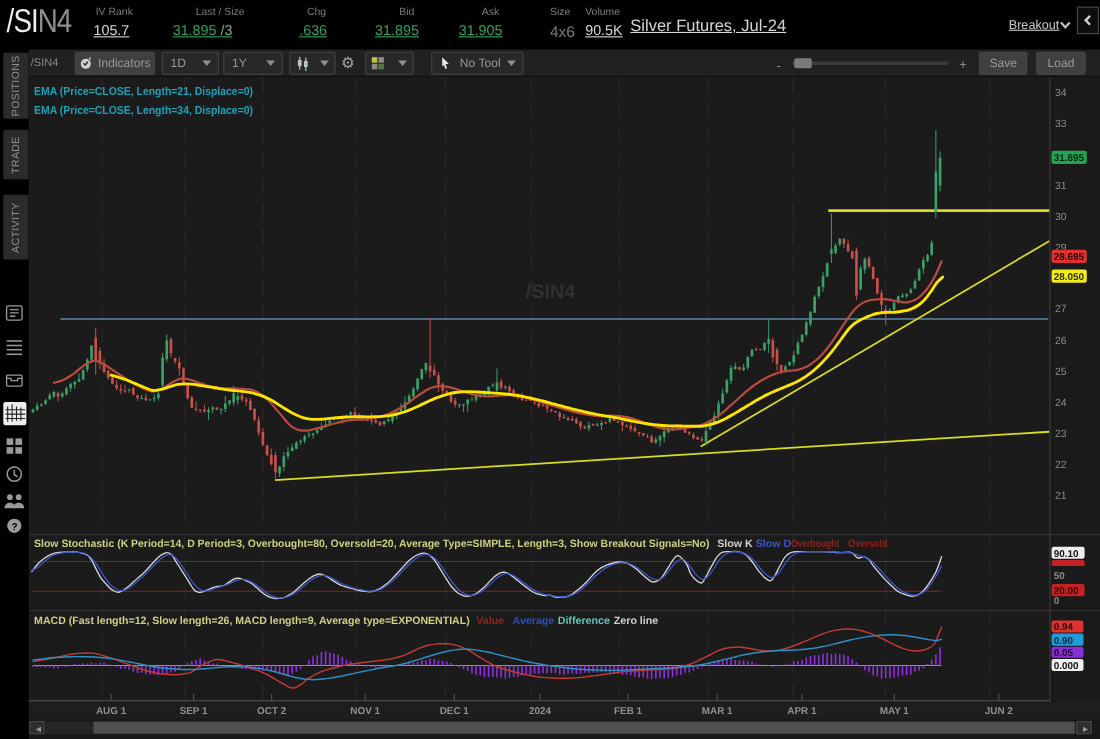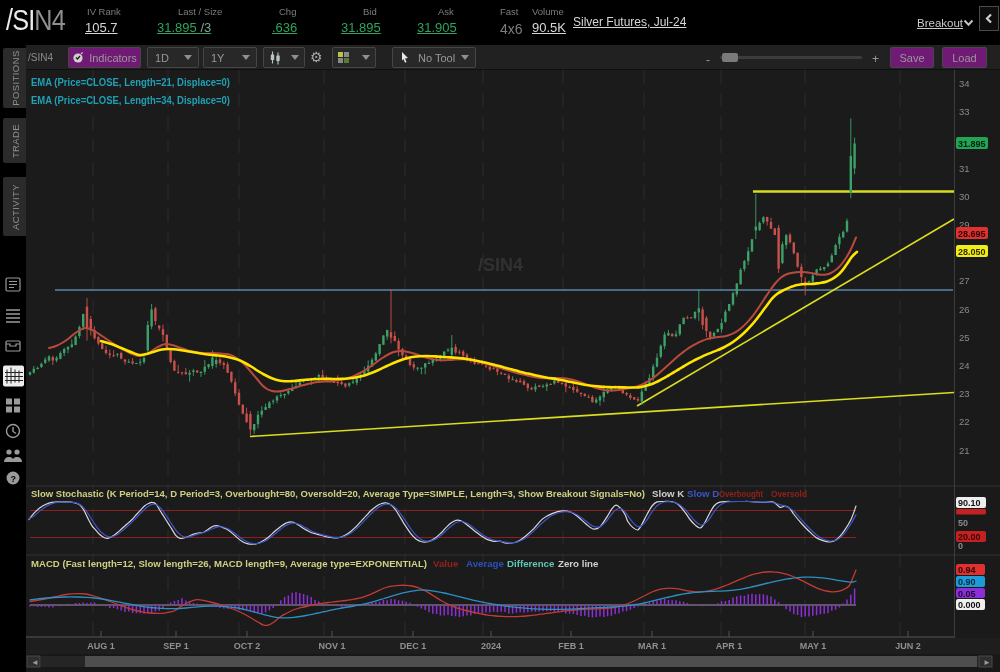--- a/index.html
+++ b/index.html
@@ -6,21 +6,21 @@
   font-family:"Liberation Sans", sans-serif; }
 .abs { position:absolute; }
 .ax { font:9.5px "Liberation Sans"; fill:#8a8a8a; }
 .axm { font:bold 9px "Liberation Sans"; fill:#909090; }
 .emalab { font:bold 10.5px "Liberation Sans"; fill:#1fa0b4; }
 .hdr { font:bold 9.7px "Liberation Sans"; fill:#cdd183; }
 .hdrw { font:bold 9.7px "Liberation Sans"; fill:#cfcfcf; }
 .lab { color:#7d7d7d; font-size:9.5px; }
 .val { color:#d6d6d6; font-size:13px;text-decoration:underline; }
 .grn { color:#2fa35d; }
-.btn { position:absolute; background:#701a75; border:1px solid #474747; border-radius:2px;
+.btn { position:absolute; background:#404040; border:1px solid #474747; border-radius:2px;
   color:#989898; font-size:11px; display:flex; align-items:center; justify-content:center; }
 .cmb { position:absolute; background:#282828; border:1px solid #454545; border-radius:2px;
   color:#989898; font-size:11px; display:flex; align-items:center; }
 .carat { width:0;height:0;border-left:4px solid transparent;border-right:4px solid transparent;
   border-top:5px solid #8f8f8f; }
 .tab { position:absolute; left:3px; width:23px; background:#2b2b2b; border-radius:2px 0 0 2px; }
 .tab span { position:absolute; left:50%; top:50%; transform:translate(-50%,-50%) rotate(-90deg);
   white-space:nowrap; color:#8f8f8f; font-size:9.5px; letter-spacing:0.4px; }
 </style></head>
 <body>
@@ -30,25 +30,25 @@
   <div class="abs lab" style="left:87px;top:6px">IV Rank</div>
   <div class="abs val" style="left:85px;top:20px">105.7</div>
   <div class="abs lab" style="left:178px;top:6px">Last / Size</div>
   <div class="abs val grn" style="left:157px;top:20px">31.895 <span style="color:#7ca98d">/3</span></div>
   <div class="abs lab" style="left:279px;top:6px">Chg</div>
   <div class="abs val grn" style="left:272px;top:20px">.636</div>
   <div class="abs lab" style="left:363px;top:6px">Bid</div>
   <div class="abs val grn" style="left:341px;top:20px">31.895</div>
   <div class="abs lab" style="left:438px;top:6px">Ask</div>
   <div class="abs val grn" style="left:417px;top:20px">31.905</div>
-  <div class="abs lab" style="left:500px;top:6px">Fast</div>
+  <div class="abs lab" style="left:500px;top:6px">Size</div>
   <div class="abs lab" style="left:500px;top:21px;font-size:14px">4x6</div>
   <div class="abs lab" style="left:532px;top:6px">Volume</div>
   <div class="abs val" style="left:532px;top:20px">90.5K</div>
-  <div class="abs val" style="left:573px;top:15px;font-size:12px">Silver Futures, Jul-24</div>
+  <div class="abs val" style="left:573px;top:15px;font-size:15px">Silver Futures, Jul-24</div>
   <div class="abs val" style="left:917px;top:17px;font-size:11.5px;color:#c9c9c9">Breakout</div>
   <svg class="abs" style="left:963px;top:19px" width="11" height="8" viewBox="0 0 11 8">
       <path d="M1.5 1.5 L5.5 5.8 L9.5 1.5" stroke="#c0c0c0" stroke-width="2" fill="none"></path>
     </svg>
   <div class="abs" style="left:979px;top:6px;width:20px;height:25px;border:1px solid #4a4a4a;background:#0d0d0d"></div>
   <svg class="abs" style="left:985px;top:13px" width="8" height="11" viewBox="0 0 8 11">
       <path d="M6 1.5 L2 5.5 L6 9.5" stroke="#cfcfcf" stroke-width="2.2" fill="none"></path>
     </svg>
 </div>
 

